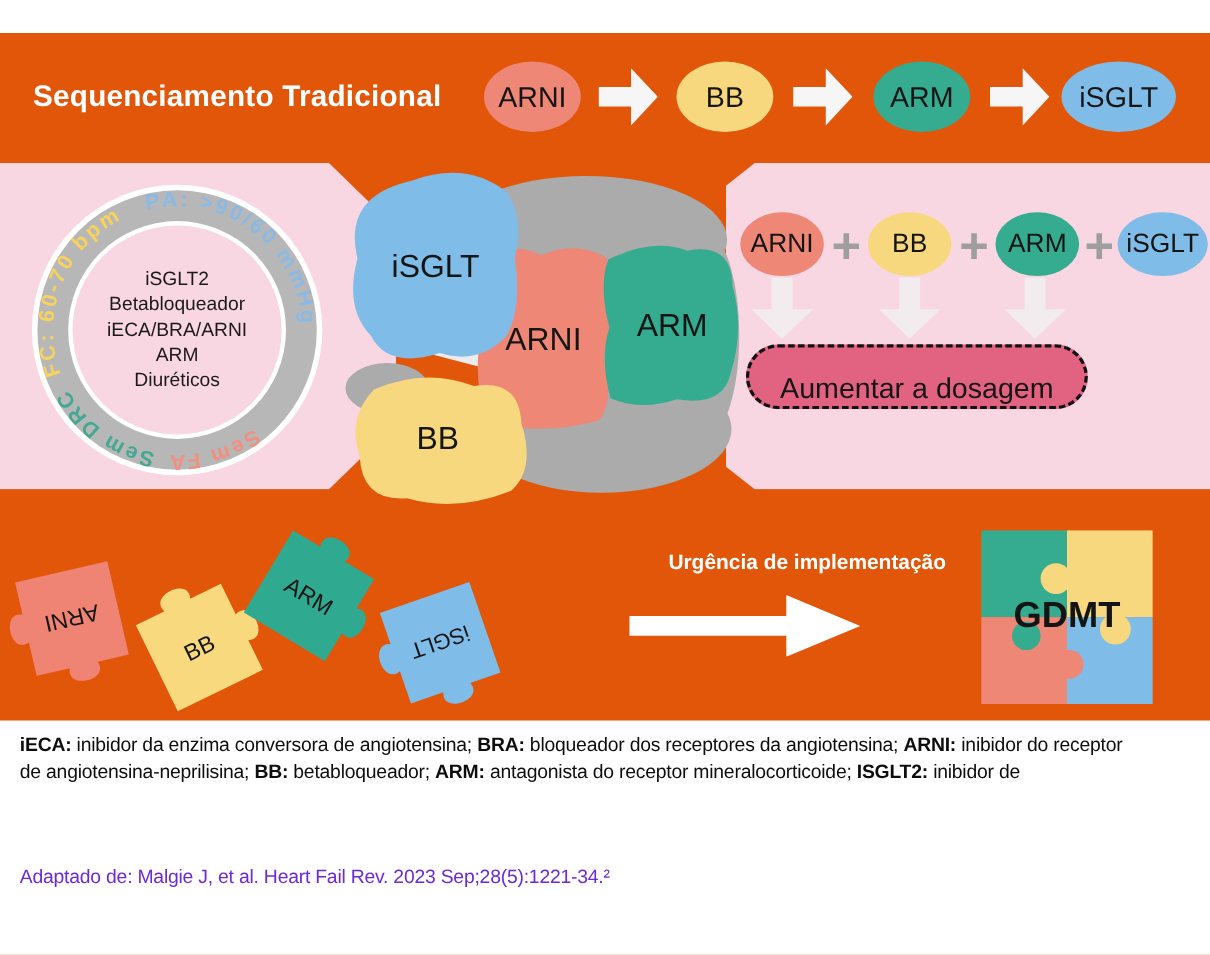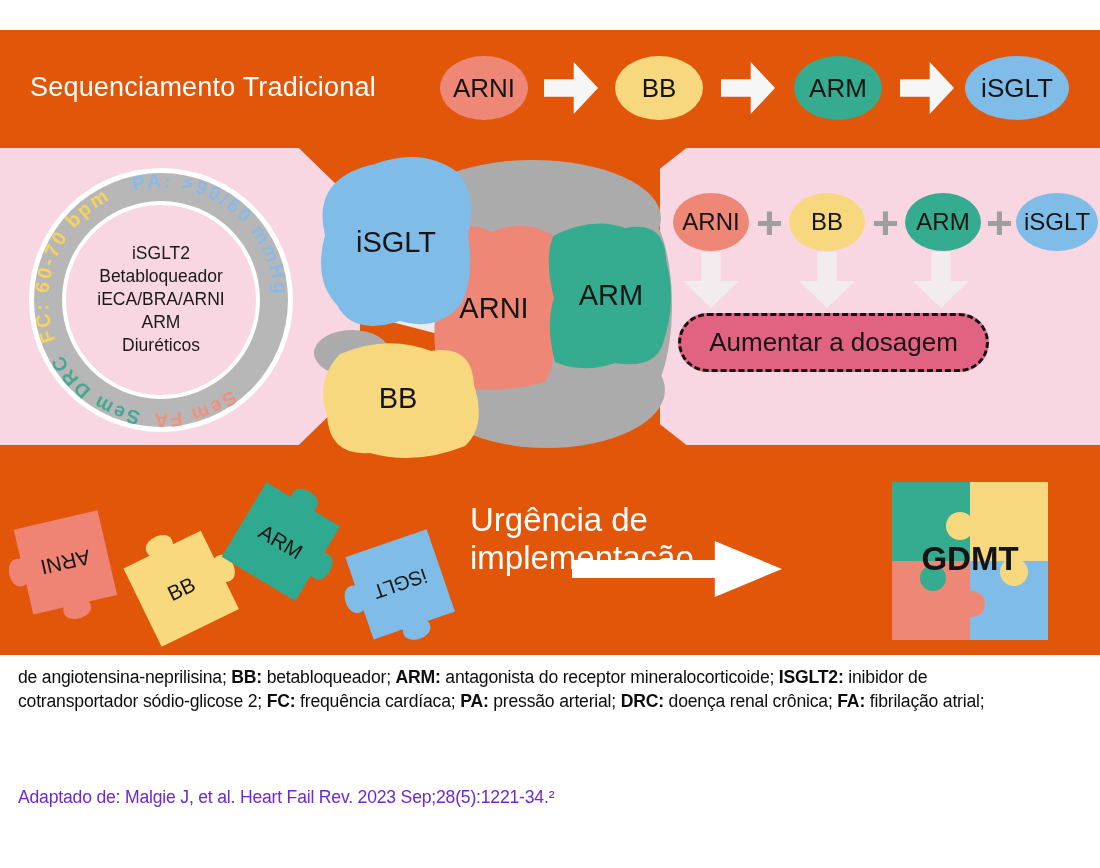--- a/index.html
+++ b/index.html
@@ -9,21 +9,21 @@
   }
   .abs{position:absolute;}
   
   .c-salmon{background:#ef8777;}
   .c-yellow{background:#f8d87e;}
   .c-teal{background:#35ab8f;}
   .c-blue{background:#7fbce8;}
   
   #banner{left:0;top:30px;width:1100px;height:625px;background:#e2560a;}
   
-  #page-title{left:30px;top:72px;font-size:27px;font-weight:normal;color:#ffffff;letter-spacing:.2px;}
+  #page-title{left:30px;top:72px;font-size:27px;font-weight:bold;color:#ffffff;letter-spacing:.2px;}
   
   .seq-oval{width:88px;height:64px;border-radius:50%;display:flex;align-items:center;justify-content:center;
     font-size:26px;color:#151515;}
   .seq-oval.wide{width:104px;}
   .block-arrow-right{background:#f6f6f6;clip-path:polygon(0 33%,55% 33%,55% 0,100% 50%,55% 100%,55% 67%,0 67%);}
   .seq-arrow{width:54px;height:52px;}
   
   .pink-panel{background:#f8d7e2;}
   #pink-left{left:0;top:148px;width:360px;height:297px;
     clip-path:polygon(0 0,83% 0,100% 20%,100% 80%,83% 100%,0 100%);}
@@ -38,24 +38,24 @@
   #puzzle-svg{left:295px;top:140px;}
   #puzzle-svg text{font-family:"Liberation Sans", sans-serif;font-size:29px;fill:#151515;text-anchor:middle;}
   
   .combo-oval{width:76px;height:58px;border-radius:50%;display:flex;align-items:center;justify-content:center;
     font-size:24px;color:#151515;}
   .combo-oval.wide{width:82px;}
   .plus-sign{font-size:46px;font-weight:bold;color:#9e9e9e;line-height:1;}
   .down-arrow{width:56px;height:56px;background:#f3ecee;
     clip-path:polygon(33% 0,67% 0,67% 52%,100% 52%,50% 100%,0 52%,33% 52%);}
   #dosage-box{left:678px;top:313px;width:305px;height:53px;background:#e26381;border:3px dashed #111111;
-    border-radius:30px;display:flex;align-items:center;justify-content:center;font-size:26px;color:#151515;}
+    border-radius:30px;display:flex;align-items:flex-end;justify-content:center;font-size:26px;color:#151515;}
   
   .piece-svg text{font-family:"Liberation Sans", sans-serif;fill:#151515;text-anchor:middle;}
-  #urgency-title{left:470px;top:501px;width:390px;text-align:left;font-size:33px;font-weight:normal;color:#ffffff;}
+  #urgency-title{left:470px;top:501px;width:390px;text-align:right;font-size:19px;font-weight:bold;color:#ffffff;}
   #urgency-arrow{left:572px;top:541px;width:210px;height:56px;background:#ffffff;
     clip-path:polygon(0 34%,68% 34%,68% 0,100% 50%,68% 100%,68% 66%,0 66%);}
   #gdmt-svg{left:892px;top:482px;}
   #gdmt-svg text{font-family:"Liberation Sans", sans-serif;font-size:33px;font-weight:bold;fill:#141414;text-anchor:middle;}
   
   #footnote{left:18px;top:666px;width:1072px;font-size:17.6px;line-height:23.8px;color:#0d0d0d;letter-spacing:-0.2px;}
   .fn-line{white-space:nowrap;}
   .fn-line b{font-weight:bold;}
   .fn-line i{font-style:italic;}
   #source-line{left:18px;top:787px;font-size:17.6px;color:#6d28d9;letter-spacing:-0.2px;}
@@ -192,16 +192,16 @@
   <rect x="0" y="79" width="78" height="79" fill="#ef8777"></rect>
   <rect x="78" y="79" width="78" height="79" fill="#7fbce8"></rect>
   <circle cx="68" cy="44" r="14" fill="#f8d87e"></circle>
   <circle cx="41" cy="96" r="13" fill="#35ab8f"></circle>
   <circle cx="122" cy="90" r="14" fill="#f8d87e"></circle>
   <circle cx="80" cy="122" r="13" fill="#ef8777"></circle>
   <text x="78" y="88">GDMT</text>
 </svg>
 
 <div id="footnote" class="abs">
+  <div class="fn-line"><b>iECA:</b><span> inibidor da enzima conversora de angiotensina; </span><b>BRA:</b><span> bloqueador dos receptores da angiotensina; </span><b>ARNI:</b><span> inibidor do receptor</span></div>
   <div class="fn-line"><span>de angiotensina-neprilisina; </span><b>BB:</b><span> betabloqueador; </span><b>ARM:</b><span> antagonista do receptor mineralocorticoide; </span><b>ISGLT2:</b><span> inibidor de</span></div>
-  <div class="fn-line"><span>cotransportador sódio-glicose 2; </span><b>FC:</b><span> frequência cardíaca; </span><b>PA:</b><span> pressão arterial; </span><b>DRC:</b><span> doença renal crônica; </span><b>FA:</b><span> fibrilação atrial;</span></div>
 </div>
 <div id="source-line" class="abs">Adaptado de: Malgie J, et al. Heart Fail Rev. 2023 Sep;28(5):1221-34.²</div>
 
 </body></html>

